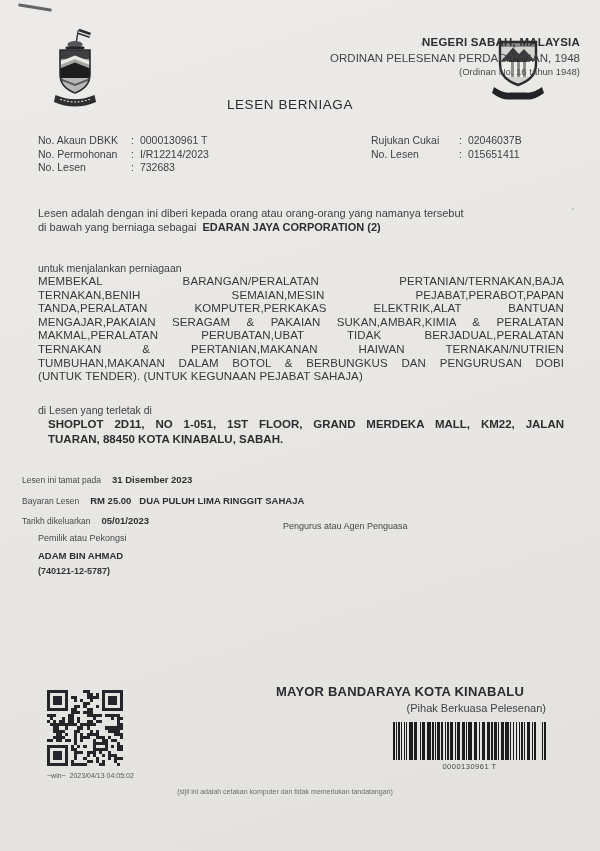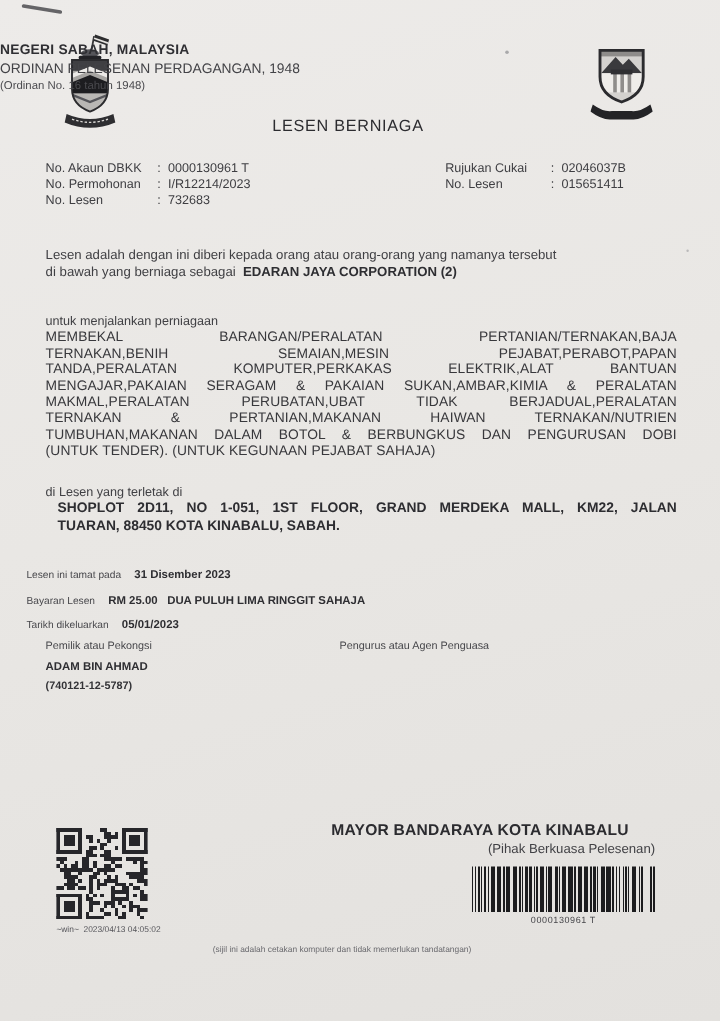--- a/index.html
+++ b/index.html
@@ -19,21 +19,21 @@
 
   
   .pen-mark { left:18px; top:6px; width:34px; height:2.6px; background:#4c4c50;
     border-radius:2px; transform:rotate(9deg); opacity:.85; }
   .speck1 { left:421px; top:42px; width:3px; height:3px; border-radius:50%; background:#8d8d90; opacity:.7; }
   .speck2 { left:572px; top:208px; width:2px; height:2px; border-radius:50%; background:#9a9a9c; opacity:.6; }
 
   
   .crest-left  { left:52px;  top:26px; width:46px; height:84px; }
   .crest-right { left:492px; top:38px; width:52px; height:68px; }
-  .header { left:0; right:20px; top:36px; text-align:left; }
+  .header { left:0; right:20px; top:36px; text-align:right; }
   .h-state { font-size:11.5px; font-weight:bold; color:#2f2f33; letter-spacing:.2px; }
   .h-ord   { font-size:11.5px; margin-top:3.5px; color:#434347; }
   .h-sub   { font-size:9.5px;  margin-top:2.5px; color:#4a4a4e; }
   .h-title { left:0; right:20px; top:97px; text-align:center;
     font-size:13.5px; font-weight:normal; letter-spacing:.6px; color:#2c2c30; }
 
   
   .ref { font-size:10.5px; line-height:13.6px; color:#3e3e42; }
   .ref-left  { left:38px;  top:134px; }
   .ref-right { left:371px; top:134px; }
@@ -61,21 +61,21 @@
   .addr1 { text-align:justify; text-align-last:justify; }
 
   
   .details { left:22px; top:474px; font-size:8.5px; color:#48484c; }
   .details .drow { display:flex; align-items:baseline; margin-bottom:9.5px; }
   .details .dval { font-weight:bold; font-size:9.5px; color:#2e2e32; margin-left:11px; white-space:pre-wrap; }
 
   
   .sig-label { font-size:9px; color:#47474b; }
   .owner-label   { left:38px;  top:533px; }
-  .manager-label { left:283px; top:533px; }
+  .manager-label { left:283px; top:521px; }
   .owner-name { left:38px; top:550px; font-size:9.5px; font-weight:bold; color:#2e2e32; }
   .owner-id   { left:38px; top:566px; font-size:9px;   font-weight:bold; color:#333337; }
 
   
   .authority { right:54px; top:684px; width:292px; }
   .auth-title { text-align:center; font-size:13px; font-weight:bold; color:#2b2b2f; letter-spacing:.2px; }
   .auth-sub   { text-align:right; font-size:11px; color:#414145; margin-top:3px; }
   .barcode-wrap { width:153px; margin-left:auto; margin-top:8px; text-align:center; }
   .barcode { width:153px; height:38px; }
   .barcode-num { font-size:7.5px; color:#47474b; margin-top:2px; letter-spacing:.5px; }

